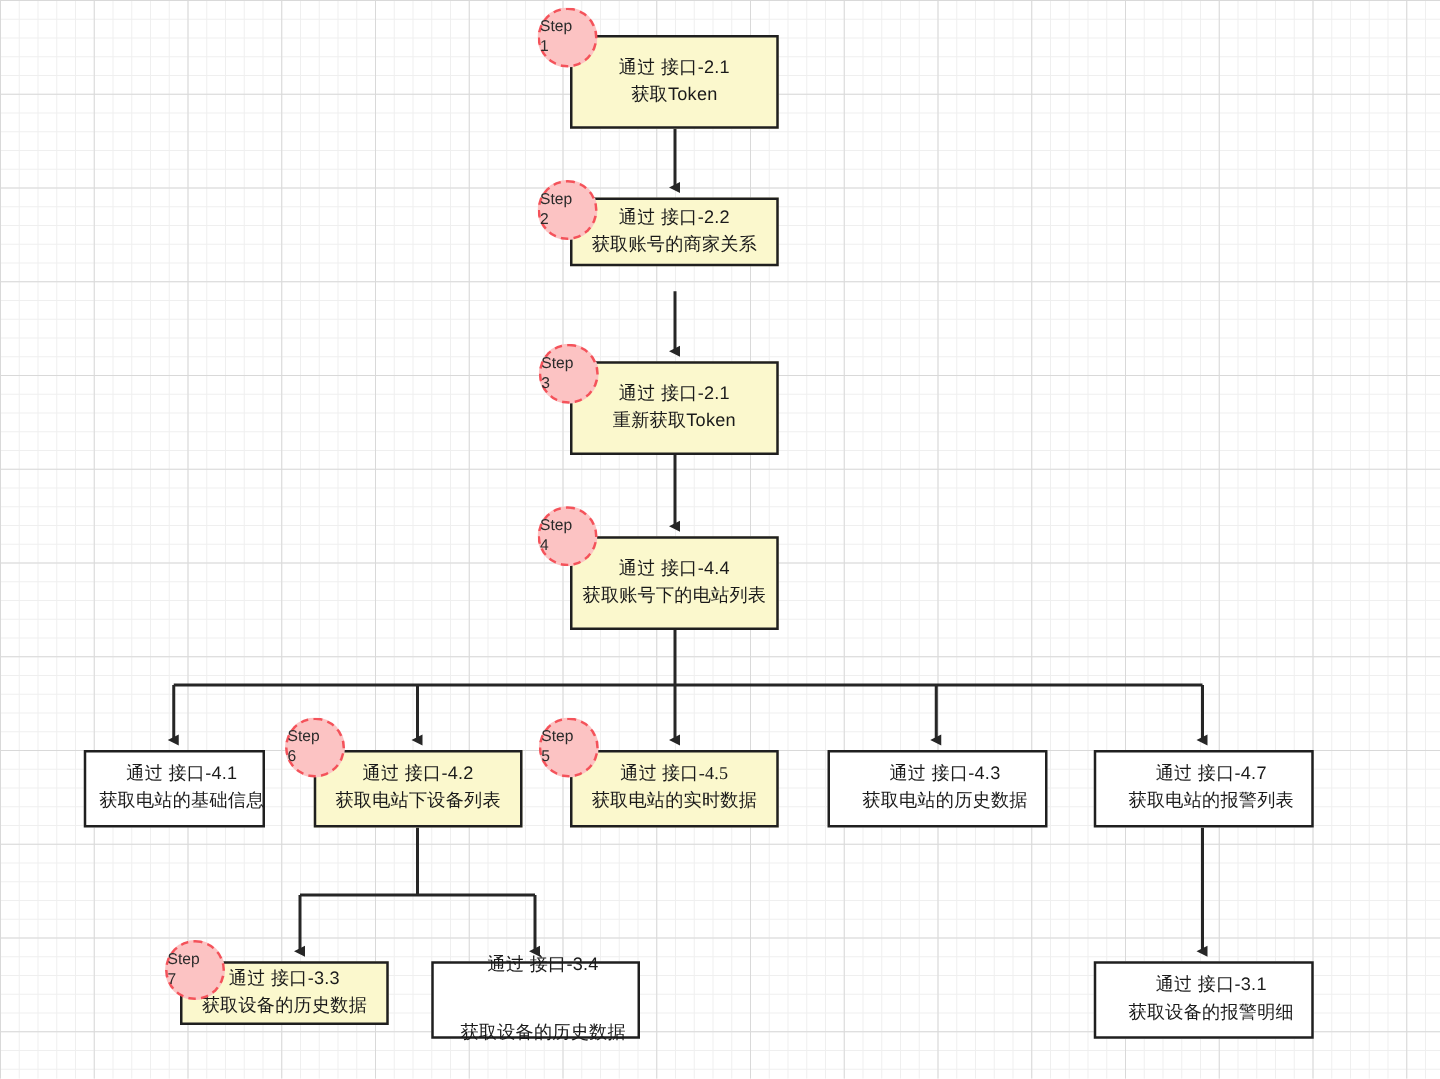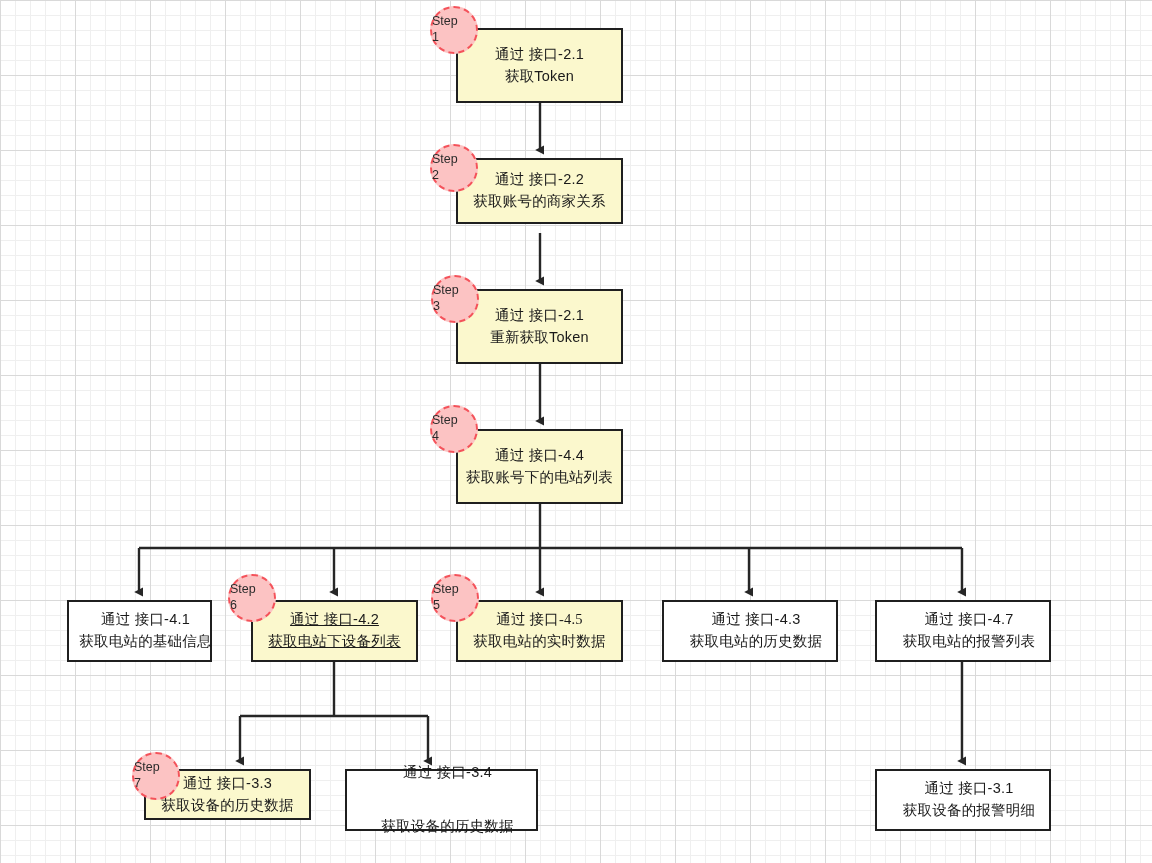--- a/index.html
+++ b/index.html
@@ -101,41 +101,41 @@
 
       <path d="M962,662 L962,761" marker-end="url(#arrow)"></path>
     </g>
   </svg>
 
   <div class="node fill-yellow" style="left:456px;top:28px;width:167px;height:75px;">
     <span class="ln">通过 接口-2.1</span>
     <span class="ln">获取Token</span>
   </div>
 
-  <div class="node fill-yellow" style="left:456px;top:158px;width:167px;height:66px;">
+  <div class="node fill-yellow" style="left:456px;top:158px;width:167px;height:55px;">
     <span class="ln">通过 接口-2.2</span>
     <span class="ln">获取账号的商家关系</span>
   </div>
 
   <div class="node fill-yellow" style="left:456px;top:289px;width:167px;height:75px;">
     <span class="ln">通过 接口-2.1</span>
     <span class="ln">重新获取Token</span>
   </div>
 
   <div class="node fill-yellow" style="left:456px;top:429px;width:167px;height:75px;">
     <span class="ln">通过 接口-4.4</span>
     <span class="ln">获取账号下的电站列表</span>
   </div>
 
   <div class="node fill-white" style="left:67px;top:600px;width:145px;height:62px;">
     <span class="ln">通过 接口-4.1</span>
     <span class="ln">获取电站的基础信息</span>
   </div>
 
-  <div class="node fill-yellow" style="left:251px;top:600px;width:167px;height:62px;text-decoration:underline;">
+  <div class="node fill-yellow" style="left:251px;top:600px;width:167px;height:62px;">
     <span class="ln">通过 接口-4.2</span>
     <span class="ln">获取电站下设备列表</span>
   </div>
 
   <div class="node fill-yellow" style="left:456px;top:600px;width:167px;height:62px;font-family:Liberation Serif, serif;">
     <span class="ln">通过 接口-4.5</span>
     <span class="ln">获取电站的实时数据</span>
   </div>
 
   <div class="node fill-white" style="left:662px;top:600px;width:176px;height:62px;">
@@ -146,21 +146,21 @@
   <div class="node fill-white" style="left:875px;top:600px;width:176px;height:62px;">
     <span class="ln">通过 接口-4.7</span>
     <span class="ln">获取电站的报警列表</span>
   </div>
 
   <div class="node fill-yellow" style="left:144px;top:769px;width:167px;height:51px;">
     <span class="ln">通过 接口-3.3</span>
     <span class="ln">获取设备的历史数据</span>
   </div>
 
-  <div class="node fill-white" style="left:345px;top:769px;width:193px;height:62px;gap:32px;">
+  <div class="node fill-white" style="left:345px;top:769px;width:167px;height:62px;gap:32px;">
     <span class="ln">通过 接口-3.4</span>
     <span class="ln">获取设备的历史数据</span>
   </div>
 
   <div class="node fill-white" style="left:875px;top:769px;width:176px;height:62px;">
     <span class="ln">通过 接口-3.1</span>
     <span class="ln">获取设备的报警明细</span>
   </div>
 
   <div class="badge" style="left:430px;top:6px;">

